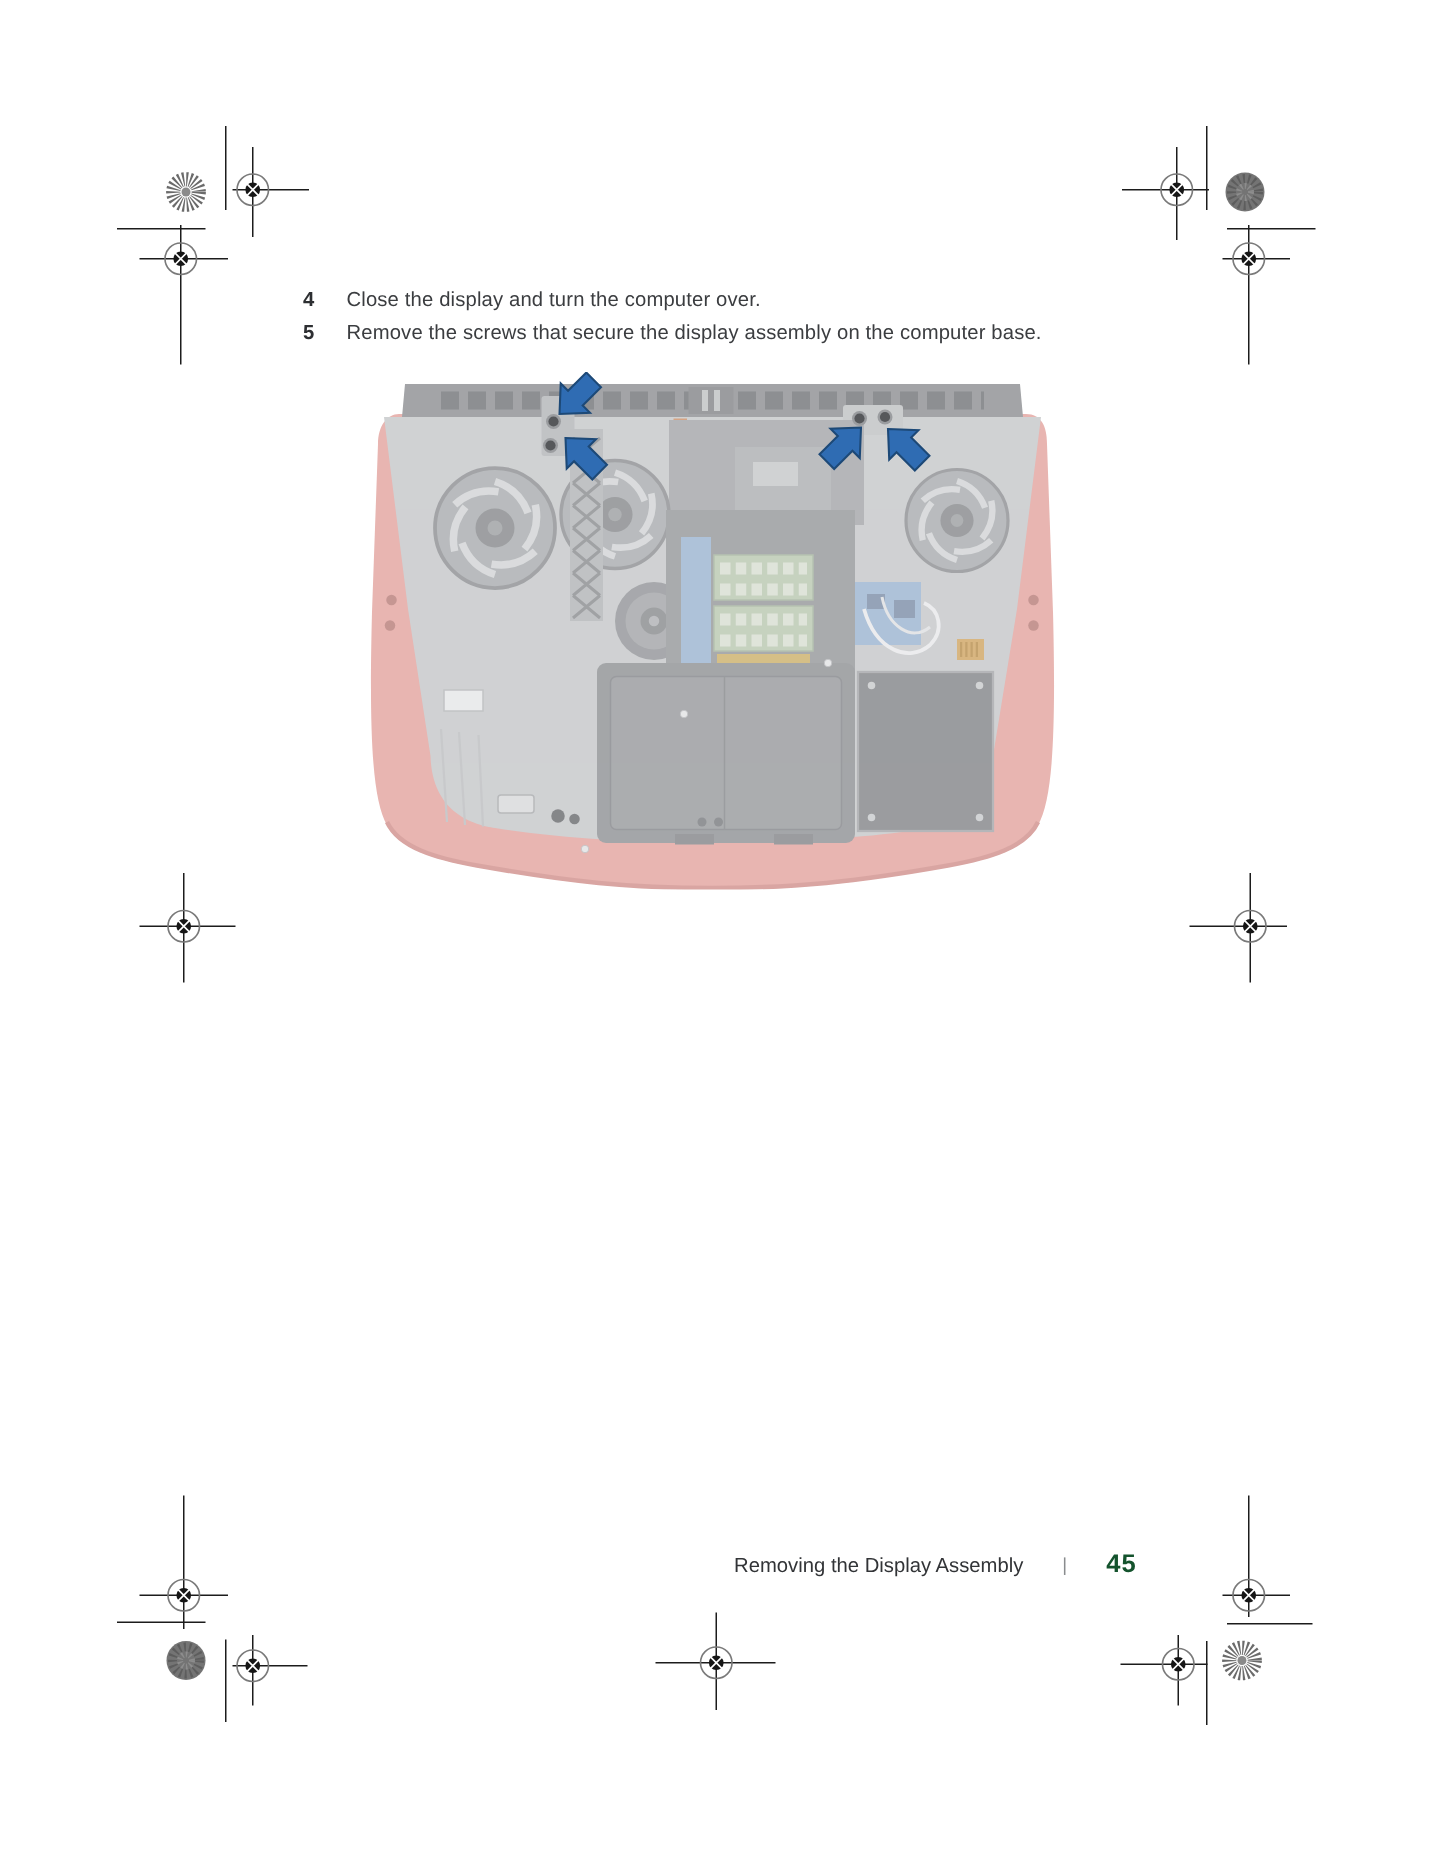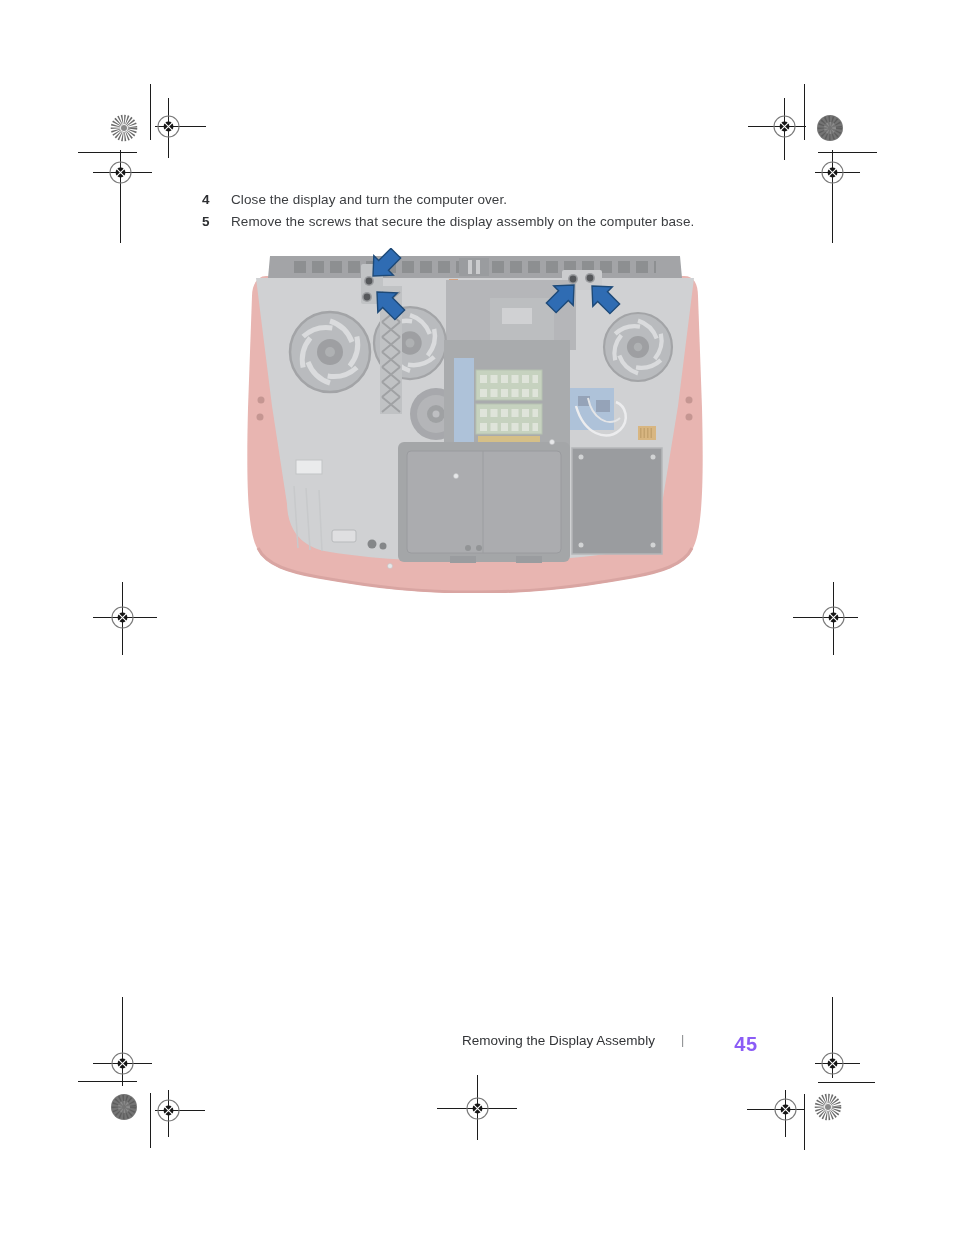--- a/index.html
+++ b/index.html
@@ -9,25 +9,25 @@
   }
   .page{position:absolute;inset:0;}
   .marks-layer{position:absolute;left:0;top:0;width:954px;height:1235px;pointer-events:none;}
   .steps{position:absolute;left:202px;top:192px;list-style:none;margin:0;padding:0;}
   .step{display:flex;font-size:13.5px;line-height:15px;color:#3b3d40;margin-bottom:7px;}
   .step .num{font-weight:bold;width:29px;color:#2d2f32;}
   .step .txt{letter-spacing:.1px;}
   .figure{position:absolute;left:240px;top:248px;margin:0;width:470px;height:345px;}
   .footer{
     position:absolute;top:1033px;left:0;width:758px;
-    display:flex;justify-content:flex-end;align-items:flex-start;
+    display:flex;justify-content:flex-end;align-items:center;
     font-size:13.5px;color:#323437;
   }
   .footer .sep{margin:0 26px;color:#8a8c8e;font-size:12.5px;}
-  .footer .pageno{font-weight:bold;font-size:20px;letter-spacing:.8px;color:#8b5cf6;margin-left:24px;}
+  .footer .pageno{font-weight:bold;font-size:17px;letter-spacing:.8px;color:#14532d;}
 </style>
 </head>
 <body>
 
 <div class="page">
 
   <svg class="marks-layer" viewBox="0 0 954 1235">
     <defs>
       <g id="regt">
         <circle r="10.5" fill="none" stroke="#7a7a7a" stroke-width="1.1"></circle>

